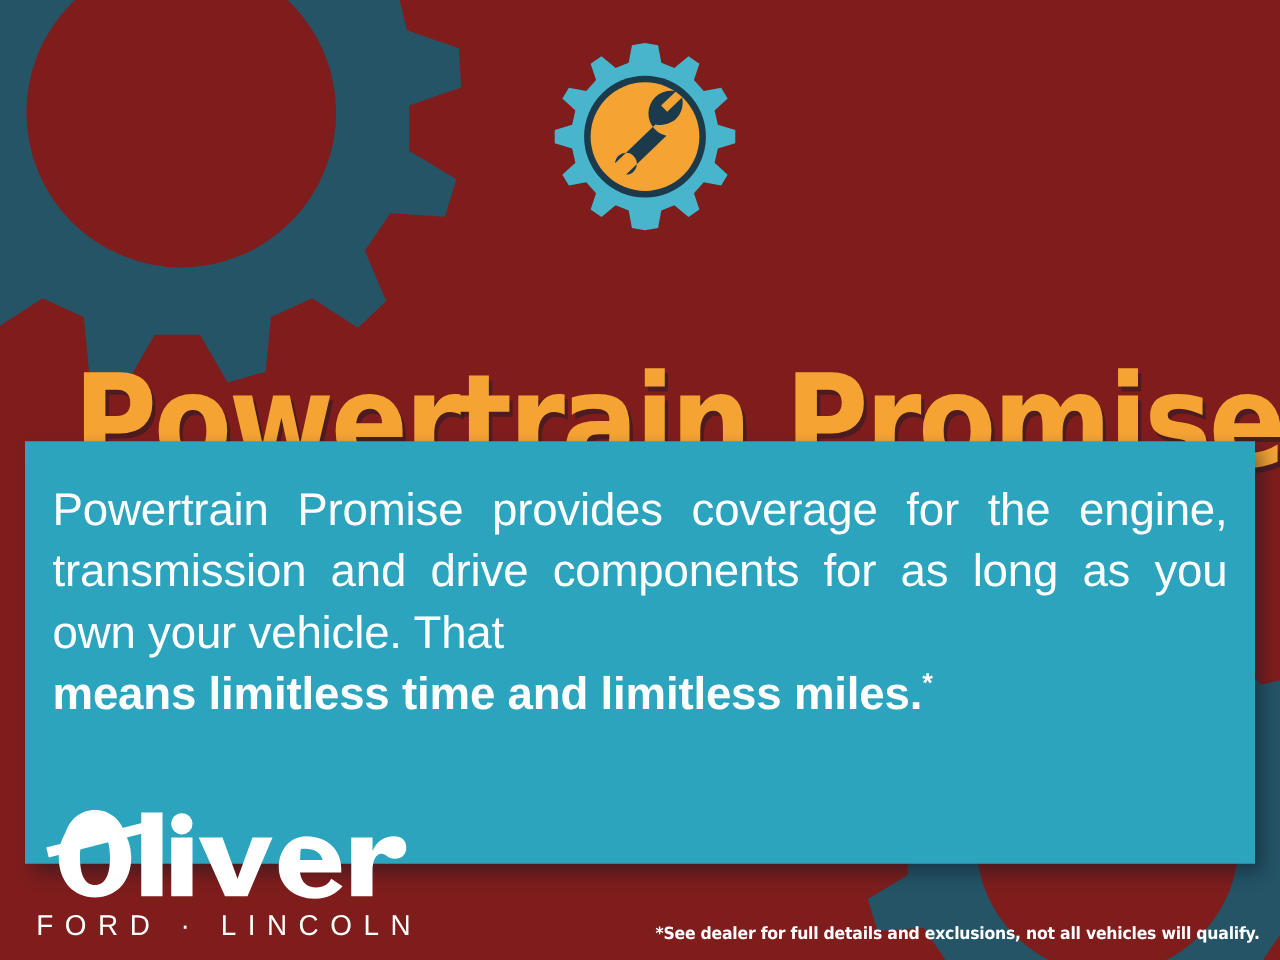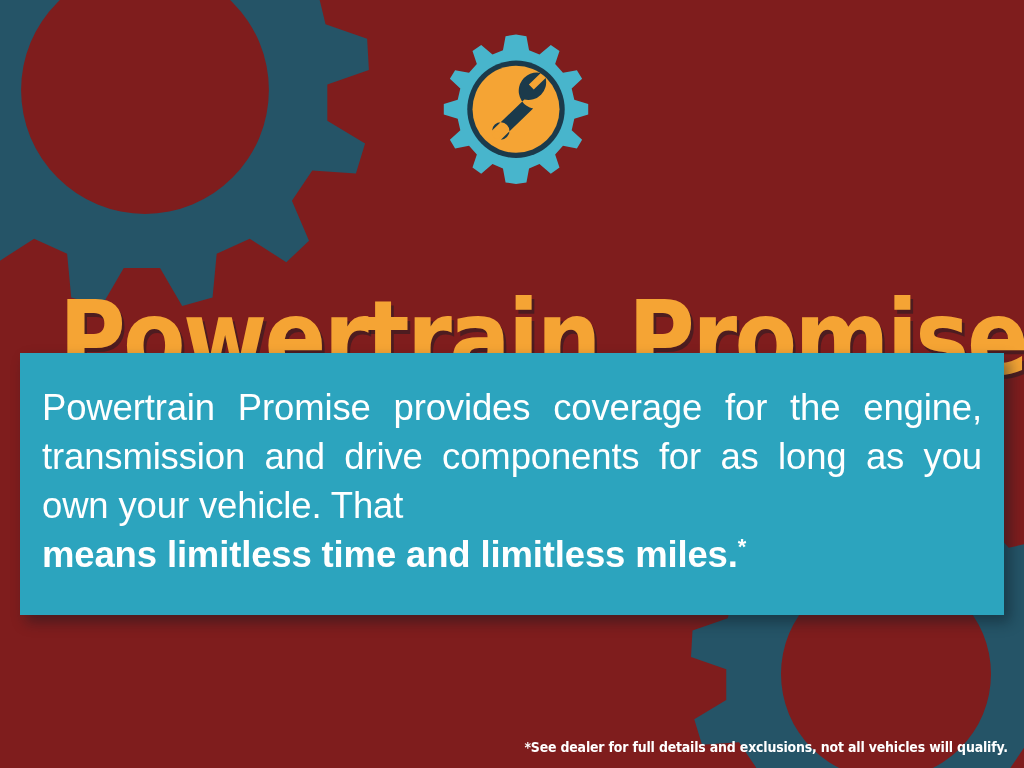--- a/index.html
+++ b/index.html
@@ -68,21 +68,21 @@
     transform-origin: 50% 50%;
     text-shadow: 3px 4px 0 rgba(10, 28, 38, 0.42);
   }
 
   
   .callout {
     position: absolute;
     left: 20px;
     top: 353px;
     width: 984px;
-    height: 262px;
+    height: 338px;
     background: #2ca4be;
     box-sizing: border-box;
     padding: 30px 22px 16px 22px;
     box-shadow: 6px 7px 13px rgba(8, 24, 33, 0.45);
   }
   .callout-text {
     margin: 0;
     color: #ffffff;
     font-size: 36.5px;
     line-height: 49px;
@@ -215,16 +215,59 @@
 
   <h1 class="headline">Powertrain Promise</h1>
 
   <div class="callout">
     <p class="callout-text">
       <span>Powertrain Promise provides coverage for the engine, transmission and drive components for as long as you own your vehicle. That</span>
       <span class="last-line"><span>means limitless time and limitless miles.</span><sup>*</sup></span>
     </p>
   </div>
 
+  <div class="logo">
+    <svg class="logo-wordmark" viewBox="0 0 300 86">
+      <g fill="#ffffff">
+
+        <path d="M47 14
+                 C64 14 76 27 76 46
+                 C76 65 64 78 47 78
+                 C30 78 18 65 18 46
+                 C18 27 30 14 47 14 Z
+                 M47 24 C39 24 35 32 35 46
+                 C35 60 39 68 47 68
+                 C55 68 59 60 59 46
+                 C59 32 55 24 47 24 Z"></path>
+
+        <path d="M22 31 C25 16 35 8 47 8 C59 8 69 16 72 31 Z"></path>
+
+        <path d="M8 38 L86 18 L88 26 L10 46 Z"></path>
+
+        <path d="M84 10 L101 10 L101 77 L84 77 Z"></path>
+
+        <path d="M108 30 L125 30 L125 77 L108 77 Z"></path>
+
+        <circle cx="116.5" cy="19" r="8.5"></circle>
+
+        <path d="M130 30 L149 30 L161 63 L173 30 L189 30 L169 77 L151 77 Z"></path>
+
+        <path d="M216 29 C233 29 244 40 244 55 L244 58 L211 58
+                 C212 66 217 70 224 70 C230 70 234 67 236 63 L245 69
+                 C240 75 233 79 223 79 C206 79 194 68 194 54
+                 C194 40 203 29 216 29 Z
+                 M215 39 C210 39 212 39 211 48 L229 48 C228 42 222 39 215 39 Z"></path>
+
+        <path d="M252 30 L269 30 L269 41
+                 C272 33 279 29 286 29
+                 C292 29 296 32 296 38
+                 C296 44 292 47 287 47
+                 C281 47 280 43 276 43
+                 C272 43 269 48 269 57
+                 L269 77 L252 77 Z"></path>
+      </g>
+    </svg>
+    <span class="logo-sub">FORD · LINCOLN</span>
+  </div>
 
   <div class="disclaimer">*See dealer for full details and exclusions, not all vehicles will qualify.</div>
 
 </div>
 
 </body></html>

